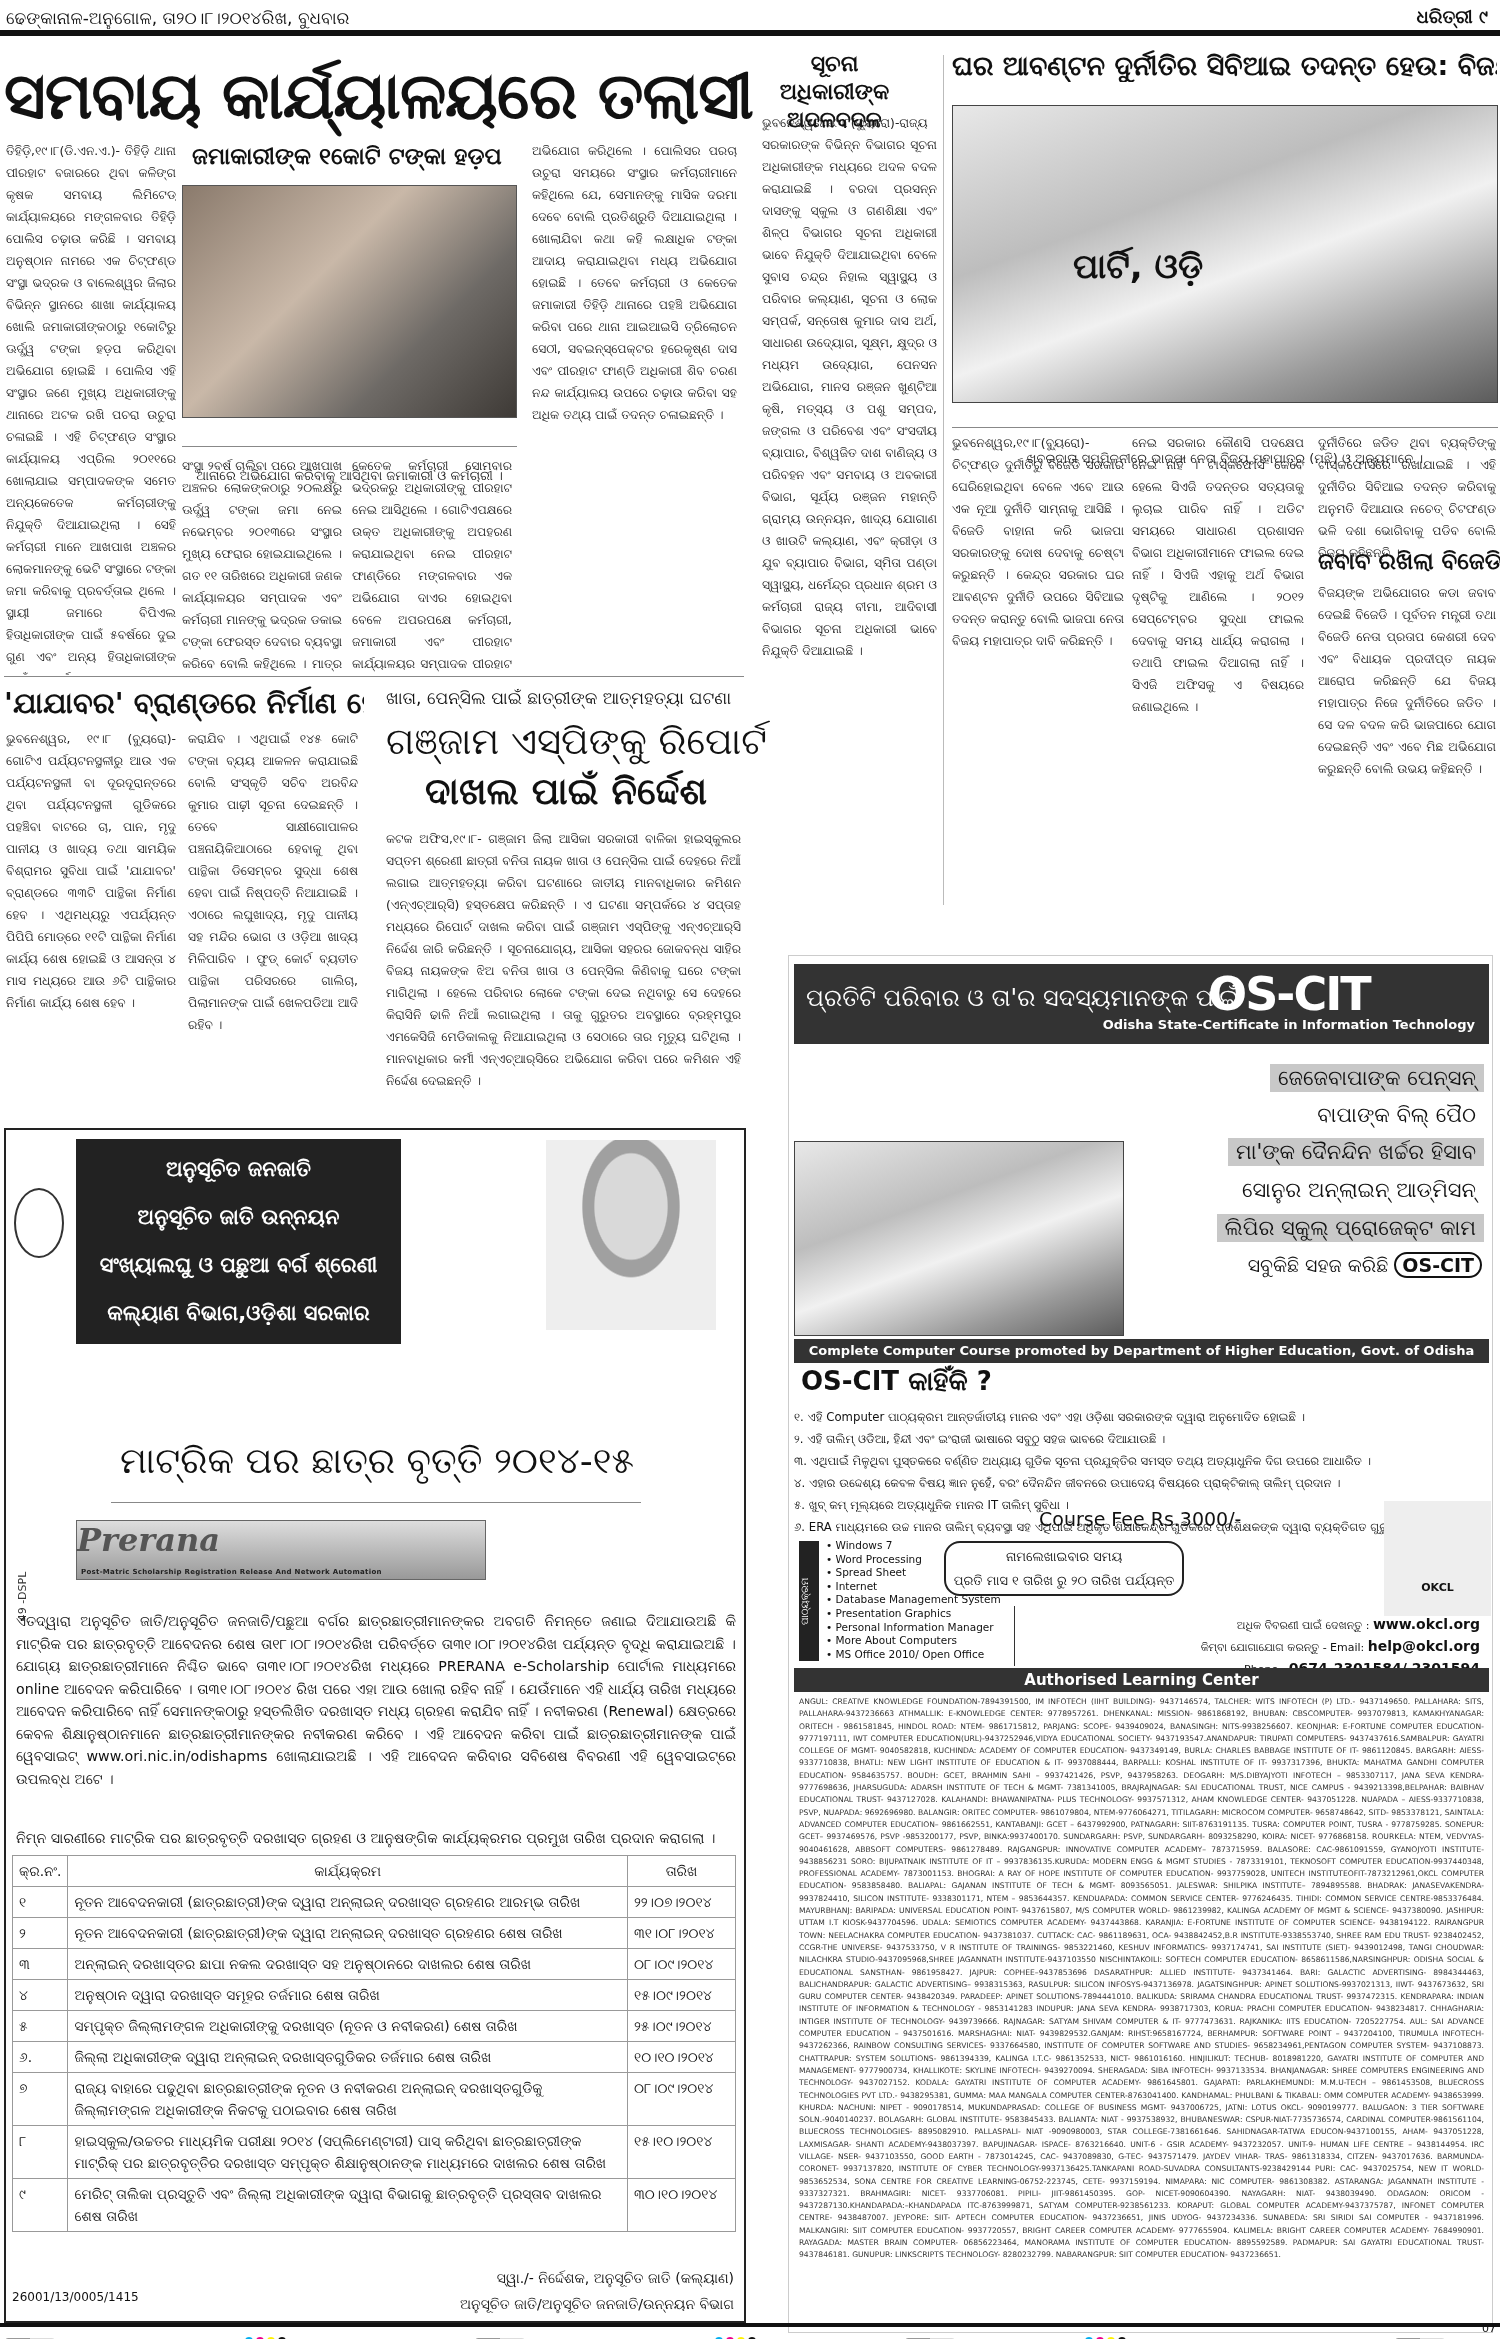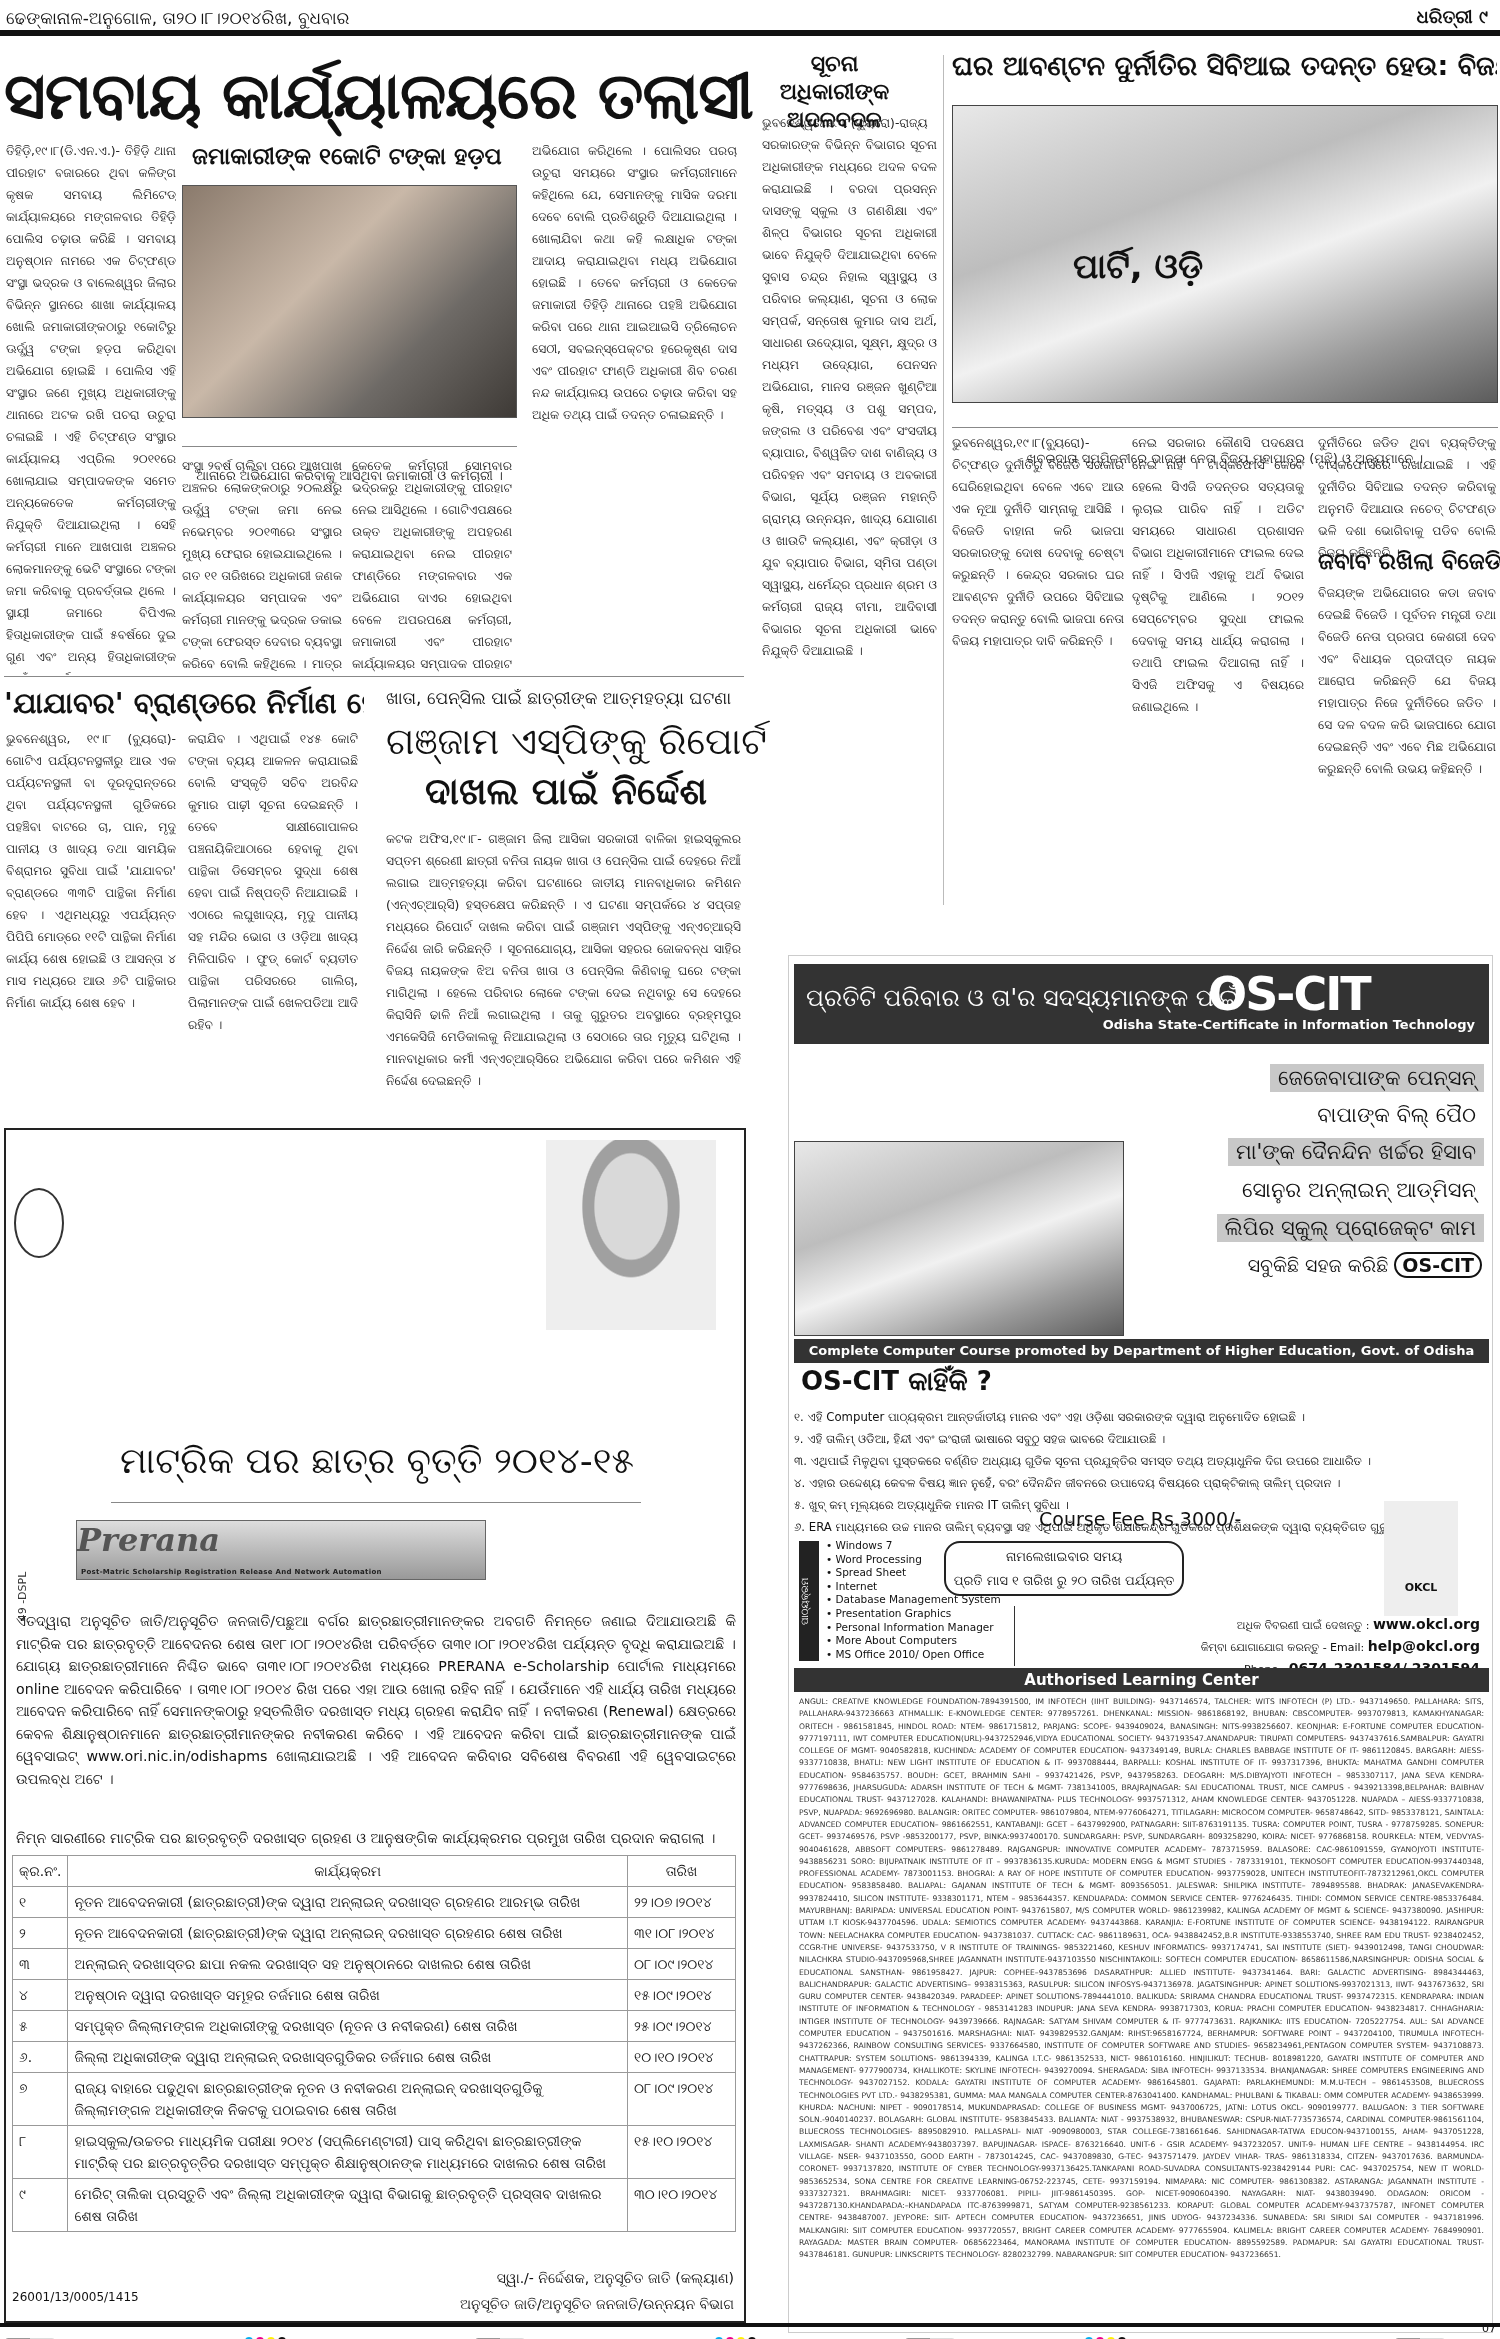--- a/index.html
+++ b/index.html
@@ -40,21 +40,21 @@
   .os-logo .big { font-size: 46px; font-weight: bold; line-height: 52px; letter-spacing: -2px; }
   .os-logo .small { font-size: 13px; font-weight: bold; line-height: 9px; }
   .os-tag { right: 8px; font-size: 21px; padding: 2px 8px; white-space: nowrap; }
   .os-tag.grey { background: #c8c8c8; }
   .family { left: 5px; top: 185px; width: 330px; height: 195px; }
   .os-strip { left: 5px; top: 383px; width: 695px; height: 24px; background: #333; color: #fff; font-size: 13px; font-weight: bold; text-align: center; line-height: 24px; }
   .why { left: 12px; top: 410px; font-size: 26px; font-weight: bold; }
   .why-list { left: 5px; top: 450px; width: 690px; font-size: 11.7px; line-height: 22px; }
   .fee { left: 250px; top: 552px; font-size: 19px; font-weight: normal; }
   .enroll { left: 155px; top: 585px; width: 240px; height: 55px; border: 2px solid #222; border-radius: 16px; text-align: center; font-size: 13px; line-height: 24px; padding-top: 2px; }
-  .okcl { left: 595px; top: 545px; width: 74px; height: 115px; background: #eee; text-align: center; font-size: 11px; font-weight: bold; padding-top: 80px; }
+  .okcl { left: 595px; top: 545px; width: 107px; height: 115px; background: #eee; text-align: center; font-size: 11px; font-weight: bold; padding-top: 80px; }
   .syllabus-tab { left: 10px; top: 585px; width: 20px; height: 120px; background: #222; color: #fff; font-size: 10px; writing-mode: vertical-rl; transform: rotate(180deg); text-align: center; }
   .syl-list { left: 37px; top: 583px; font-size: 10.5px; line-height: 13.6px; list-style: none; }
   .syl-list li::before { content: "• "; }
   .vsep { left: 225px; top: 650px; width: 1px; height: 60px; background: #333; }
   .contact { right: 12px; top: 658px; text-align: right; font-size: 11px; line-height: 20px; }
   .contact b { font-size: 14px; }
   .alc { left: 5px; top: 712px; width: 695px; height: 24px; background: #333; color: #fff; font-size: 15px; font-weight: bold; text-align: center; line-height: 24px; }
   .centers { left: 10px; top: 740px; width: 685px; font-size: 7.6px; line-height: 12.3px; text-align: justify; color: #333; }
   .footer-bar { left: 0; top: 2323px; width: 1500px; height: 4px; background: #111; }
   .pageno { right: 4px; top: 2322px; font-size: 11px; }
@@ -100,20 +100,26 @@
 <div class="abs col-text" style="left:6px;top:728px;width:170px;height:385px;">ଭୁବନେଶ୍ୱର, ୧୯।୮ (ବ୍ୟୁରୋ)- ଗୋଟିଏ ପର୍ଯ୍ୟଟନସ୍ଥଳୀରୁ ଆଉ ଏକ ପର୍ଯ୍ୟଟନସ୍ଥଳୀ ବା ଦୂରଦୂରାନ୍ତରେ ଥିବା ପର୍ଯ୍ୟଟନସ୍ଥଳୀ ଗୁଡିକରେ ପହଞ୍ଚିବା ବାଟରେ ଚା, ପାନ, ମୃଦୁ ପାନୀୟ ଓ ଖାଦ୍ୟ ତଥା ସାମୟିକ ବିଶ୍ରାମର ସୁବିଧା ପାଇଁ 'ଯାଯାବର' ବ୍ରାଣ୍ଡରେ ୩୩ଟି ପାନ୍ଥିକା ନିର୍ମାଣ ହେବ । ଏଥିମଧ୍ୟରୁ ଏପର୍ଯ୍ୟନ୍ତ ପିପିପି ମୋଡ୍‌ରେ ୧୧ଟି ପାନ୍ଥିକା ନିର୍ମାଣ କାର୍ଯ୍ୟ ଶେଷ ହୋଇଛି ଓ ଆସନ୍ତା ୪ ମାସ ମଧ୍ୟରେ ଆଉ ୬ଟି ପାନ୍ଥିକାର ନିର୍ମାଣ କାର୍ଯ୍ୟ ଶେଷ ହେବ ।</div>
 <div class="abs col-text" style="left:188px;top:728px;width:170px;height:385px;">କରାଯିବ । ଏଥିପାଇଁ ୧୪୫ କୋଟି ଟଙ୍କା ବ୍ୟୟ ଆକଳନ କରାଯାଇଛି ବୋଲି ସଂସ୍କୃତି ସଚିବ ଅରବିନ୍ଦ କୁମାର ପାଢ଼ୀ ସୂଚନା ଦେଇଛନ୍ତି । ତେବେ ସାକ୍ଷୀଗୋପାଳର ପଞ୍ଚନାୟିକିଆଠାରେ ହେବାକୁ ଥିବା ପାନ୍ଥିକା ଡିସେମ୍ବର ସୁଦ୍ଧା ଶେଷ ହେବା ପାଇଁ ନିଷ୍ପତ୍ତି ନିଆଯାଇଛି । ଏଠାରେ ଲଘୁଖାଦ୍ୟ, ମୃଦୁ ପାନୀୟ ସହ ମନ୍ଦିର ଭୋଗ ଓ ଓଡ଼ିଆ ଖାଦ୍ୟ ମିଳିପାରିବ । ଫୁଡ୍ କୋର୍ଟ ବ୍ୟତୀତ ପାନ୍ଥିକା ପରିସରରେ ଗାଲିଚା, ପିଲାମାନଙ୍କ ପାଇଁ ଖେଳପଡିଆ ଆଦି ରହିବ ।</div>
 
 <div class="abs" style="left:386px;top:688px;width:360px;font-size:17px;white-space:nowrap;">ଖାତା, ପେନ୍‌ସିଲ ପାଇଁ ଛାତ୍ରୀଙ୍କ ଆତ୍ମହତ୍ୟା ଘଟଣା</div>
 <div class="abs" style="left:386px;top:718px;width:360px;font-size:37px;font-weight:normal;text-align:center;line-height:48px;white-space:nowrap;">ଗଞ୍ଜାମ ଏସ୍‌ପିଙ୍କୁ ରିପୋର୍ଟ</div>
 <div class="abs" style="left:386px;top:768px;width:360px;font-size:37px;font-weight:bold;text-align:center;line-height:48px;white-space:nowrap;">ଦାଖଲ ପାଇଁ ନିର୍ଦ୍ଦେଶ</div>
 <div class="abs col-text" style="left:386px;top:828px;width:355px;height:285px;">କଟକ ଅଫିସ,୧୯।୮- ଗଞ୍ଜାମ ଜିଲା ଆସିକା ସରକାରୀ ବାଳିକା ହାଇସ୍କୁଲର ସପ୍ତମ ଶ୍ରେଣୀ ଛାତ୍ରୀ ବନିତା ନାୟକ ଖାତା ଓ ପେନ୍‌ସିଲ ପାଇଁ ଦେହରେ ନିଆଁ ଲଗାଇ ଆତ୍ମହତ୍ୟା କରିବା ଘଟଣାରେ ଜାତୀୟ ମାନବାଧିକାର କମିଶନ (ଏନ୍‌ଏଚ୍‌ଆର୍‌ସି) ହସ୍ତକ୍ଷେପ କରିଛନ୍ତି । ଏ ଘଟଣା ସମ୍ପର୍କରେ ୪ ସପ୍ତାହ ମଧ୍ୟରେ ରିପୋର୍ଟ ଦାଖଲ କରିବା ପାଇଁ ଗଞ୍ଜାମ ଏସ୍‌ପିଙ୍କୁ ଏନ୍‌ଏଚ୍‌ଆର୍‌ସି ନିର୍ଦ୍ଦେଶ ଜାରି କରିଛନ୍ତି । ସୂଚନାଯୋଗ୍ୟ, ଆସିକା ସହରର ଜୋକବନ୍ଧ ସାହିର ବିଜୟ ନାୟକଙ୍କ ଝିଅ ବନିତା ଖାତା ଓ ପେନ୍‌ସିଲ କିଣିବାକୁ ଘରେ ଟଙ୍କା ମାଗିଥିଲା । ହେଲେ ପରିବାର ଲୋକେ ଟଙ୍କା ଦେଇ ନଥିବାରୁ ସେ ଦେହରେ କିରାସିନି ଢାଳି ନିଆଁ ଲଗାଇଥିଲା । ତାକୁ ଗୁରୁତର ଅବସ୍ଥାରେ ବ୍ରହ୍ମପୁର ଏମକେସିଜି ମେଡିକାଲକୁ ନିଆଯାଇଥିଲା ଓ ସେଠାରେ ତାର ମୃତ୍ୟୁ ଘଟିଥିଲା । ମାନବାଧିକାର କର୍ମୀ ଏନ୍‌ଏଚ୍‌ଆର୍‌ସିରେ ଅଭିଯୋଗ କରିବା ପରେ କମିଶନ ଏହି ନିର୍ଦ୍ଦେଶ ଦେଇଛନ୍ତି ।</div>
 
 <div class="abs ad-box">
   <div class="abs emblem"></div>
+  <div class="abs ad-black">
+    <div>ଅନୁସୂଚିତ ଜନଜାତି</div>
+    <div>ଅନୁସୂଚିତ ଜାତି ଉନ୍ନୟନ</div>
+    <div>ସଂଖ୍ୟାଲଘୁ ଓ ପଛୁଆ ବର୍ଗ ଶ୍ରେଣୀ</div>
+    <div>କଲ୍ୟାଣ ବିଭାଗ,ଓଡ଼ିଶା ସରକାର</div>
+  </div>
   <div class="abs portrait"></div>
   <div class="abs ad-title">ମାଟ୍ରିକ ପର ଛାତ୍ର ବୃତ୍ତି ୨୦୧୪-୧୫</div>
   <div class="abs rule" style="left:105px;top:372px;width:530px;"></div>
   <div class="abs dspl">49 -DSPL</div>
   <div class="abs prerana">
     <span>Prerana</span>
     <small>Post-Matric Scholarship Registration Release And Network Automation</small>
   </div>
   <div class="abs ad-para">ଏତଦ୍ୱାରା ଅନୁସୂଚିତ ଜାତି/ଅନୁସୂଚିତ ଜନଜାତି/ପଛୁଆ ବର୍ଗର ଛାତ୍ରଛାତ୍ରୀମାନଙ୍କର ଅବଗତି ନିମନ୍ତେ ଜଣାଇ ଦିଆଯାଉଅଛି କି ମାଟ୍ରିକ ପର ଛାତ୍ରବୃତ୍ତି ଆବେଦନର ଶେଷ ତା୧୮।୦୮।୨୦୧୪ରିଖ ପରିବର୍ତ୍ତେ ତା୩୧।୦୮।୨୦୧୪ରିଖ ପର୍ଯ୍ୟନ୍ତ ବୃଦ୍ଧି କରାଯାଇଅଛି । ଯୋଗ୍ୟ ଛାତ୍ରଛାତ୍ରୀମାନେ ନିଶ୍ଚିତ ଭାବେ ତା୩୧।୦୮।୨୦୧୪ରିଖ ମଧ୍ୟରେ PRERANA e-Scholarship ପୋର୍ଟାଲ ମାଧ୍ୟମରେ online ଆବେଦନ କରିପାରିବେ । ତା୩୧।୦୮।୨୦୧୪ ରିଖ ପରେ ଏହା ଆଉ ଖୋଲା ରହିବ ନାହିଁ । ଯେଉଁମାନେ ଏହି ଧାର୍ଯ୍ୟ ତାରିଖ ମଧ୍ୟରେ ଆବେଦନ କରିପାରିବେ ନାହିଁ ସେମାନଙ୍କଠାରୁ ହସ୍ତଲିଖିତ ଦରଖାସ୍ତ ମଧ୍ୟ ଗ୍ରହଣ କରାଯିବ ନାହିଁ । ନବୀକରଣ (Renewal) କ୍ଷେତ୍ରରେ କେବଳ ଶିକ୍ଷାନୁଷ୍ଠାନମାନେ ଛାତ୍ରଛାତ୍ରୀମାନଙ୍କର ନବୀକରଣ କରିବେ । ଏହି ଆବେଦନ କରିବା ପାଇଁ ଛାତ୍ରଛାତ୍ରୀମାନଙ୍କ ପାଇଁ ୱେବସାଇଟ୍ www.ori.nic.in/odishapms ଖୋଲାଯାଇଅଛି । ଏହି ଆବେଦନ କରିବାର ସବିଶେଷ ବିବରଣୀ ଏହି ୱେବସାଇଟ୍‌ରେ ଉପଲବ୍ଧ ଅଟେ ।</div>
   <div class="abs ad-note">ନିମ୍ନ ସାରଣୀରେ ମାଟ୍ରିକ ପର ଛାତ୍ରବୃତ୍ତି ଦରଖାସ୍ତ ଗ୍ରହଣ ଓ ଆନୁଷଙ୍ଗିକ କାର୍ଯ୍ୟକ୍ରମର ପ୍ରମୁଖ ତାରିଖ ପ୍ରଦାନ କରାଗଲା ।</div>

